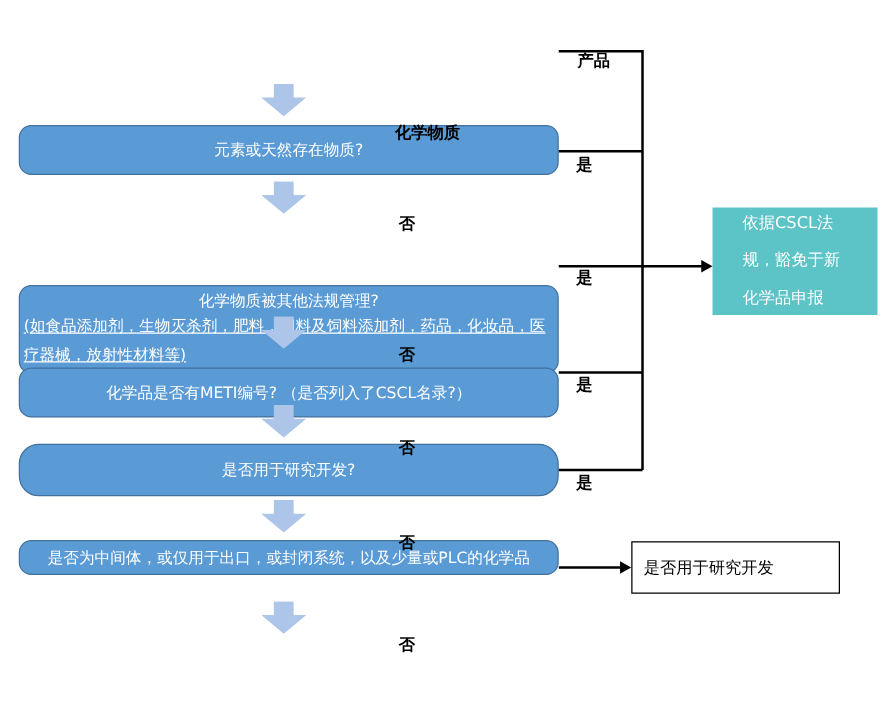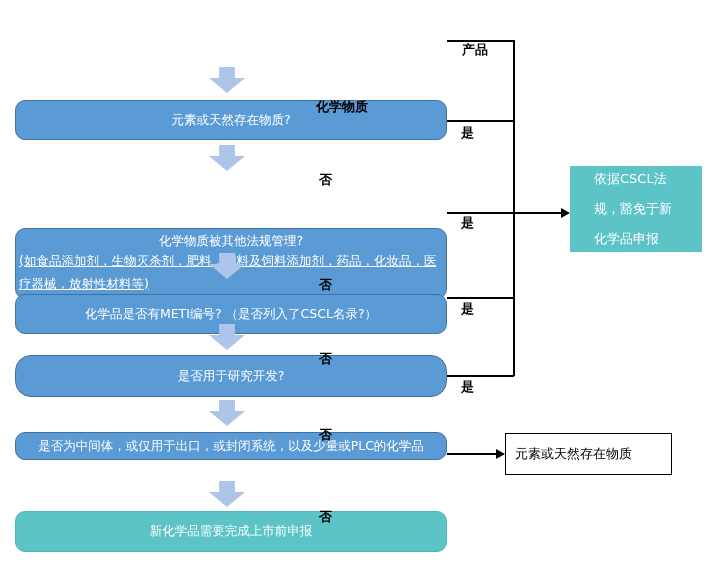--- a/index.html
+++ b/index.html
@@ -96,27 +96,26 @@
 <div class="canvas">
 
   <div class="node q2">元素或天然存在物质?</div>
   <div class="node q3">
     <div class="t1">化学物质被其他法规管理?</div>
     <div class="t2">(如食品添加剂，生物灭杀剂，肥料，饲料及饲料添加剂，药品，化妆品，医疗器械，放射性材料等)</div>
   </div>
   <div class="node q4">化学品是否有METI编号? （是否列入了CSCL名录?）</div>
   <div class="node q5">是否用于研究开发?</div>
   <div class="node q6">是否为中间体，或仅用于出口，或封闭系统，以及少量或PLC的化学品</div>
-  <div class="node final">新化学品需要完成上市前申报</div>
 
   <div class="exempt">
     <span>依据CSCL法规，豁免于新化学品申报</span>
   </div>
   <div class="confirm">
-    <span>元素或天然存在物质</span>
+    <span>是否用于研究开发</span>
   </div>
 
   <div class="barrow a1"></div>
   <div class="barrow a2"></div>
   <div class="barrow a3"></div>
   <div class="barrow a4"></div>
   <div class="barrow a5"></div>
   <div class="barrow a6"></div>
 
   <span class="elabel l-chem">化学物质</span>

